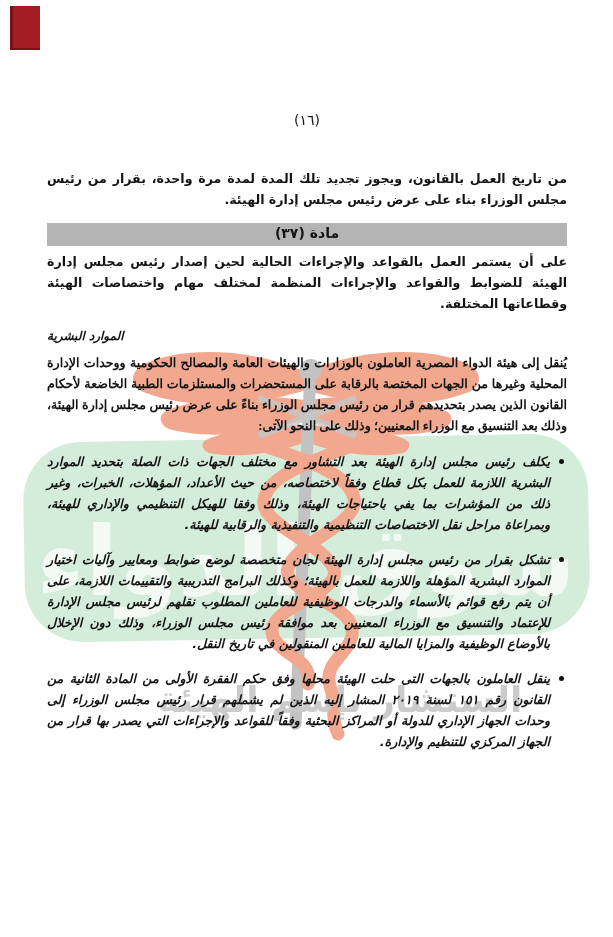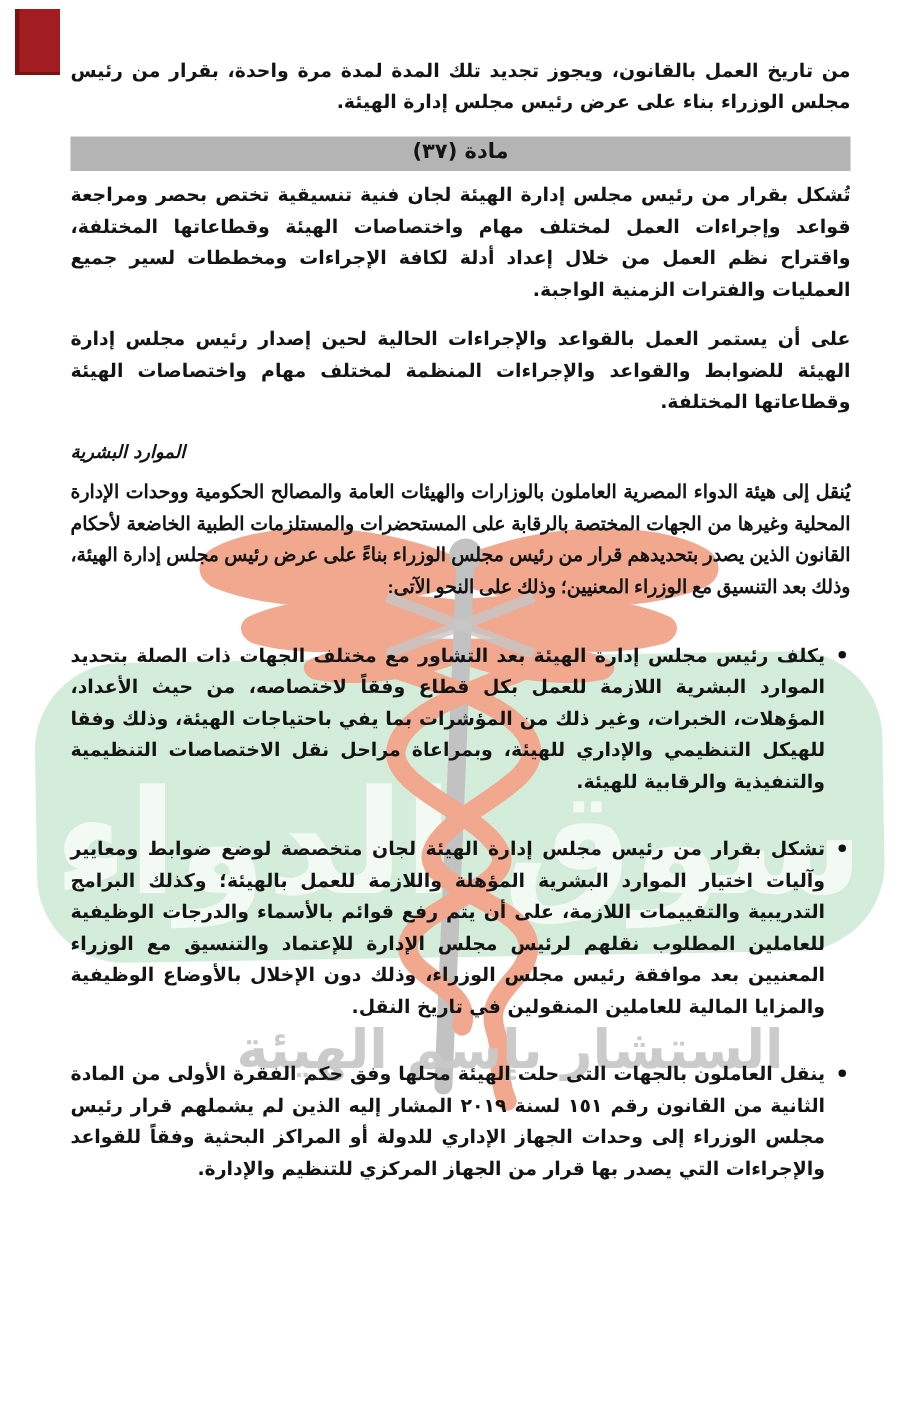--- a/index.html
+++ b/index.html
@@ -43,23 +43,24 @@
   .bar.second{ margin-top:3px; background:rgba(180,180,180,.92); }
   .p-a37-1{ margin-top:5px; }
   .p-a37-2{ margin-top:5px; }
   .section-title{
     margin-top:4px;height:22px;
     text-align:left;font-size:12px;font-weight:700;font-style:italic;
   }
   .p-a38-intro{ margin-top:5px;font-family:Liberation Serif, serif; }
   .bullet{
     position:relative;
-    margin-top:24px;
+    margin-top:14px;
     padding-right:17px;
     text-align:justify;
+    font-style:italic;
   }
   .bullet::before{
     content:"";position:absolute;right:3px;top:8px;
     width:5px;height:5px;border-radius:50%;background:#111;
   }
 </style>
 </head>
 <body>
 
 <div class="page">
@@ -91,28 +92,28 @@
       <path d="M362,442 C316,460 268,474 264,500 C260,526 326,544 334,570 C341,592 274,606 272,630 C270,652 316,658 308,684" stroke="#f2a88f" stroke-width="13" fill="none" stroke-linecap="round"></path>
     </g>
 
     <text x="340" y="712" text-anchor="middle" font-family="DejaVu Sans, sans-serif" font-weight="bold" font-size="36" fill="#c9c9c9" opacity="0.95">الستشار بإسم الهيئة</text>
   </svg>
 
   <div class="corner-stamp"></div>
 
   <div class="content">
 
+    <div class="page-number">(١٦)</div>
 
     <p class="para p-intro">من تاريخ العمل بالقانون، ويجوز تجديد تلك المدة لمدة مرة واحدة، بقرار من رئيس مجلس الوزراء بناء على عرض رئيس مجلس إدارة الهيئة.</p>
 
     <div class="bar">
       <span>مادة (٣٧)</span>
     </div>
 
-    <p class="para p-a37-1">تُشكل بقرار من رئيس مجلس إدارة الهيئة لجان فنية تنسيقية تختص بحصر ومراجعة قواعد وإجراءات العمل لمختلف مهام واختصاصات الهيئة وقطاعاتها المختلفة، واقتراح نظم العمل من خلال إعداد أدلة لكافة الإجراءات ومخططات لسير جميع العمليات والفترات الزمنية الواجبة.</p>
 
     <p class="para p-a37-2">على أن يستمر العمل بالقواعد والإجراءات الحالية لحين إصدار رئيس مجلس إدارة الهيئة للضوابط والقواعد والإجراءات المنظمة لمختلف مهام واختصاصات الهيئة وقطاعاتها المختلفة.</p>
 
     <div class="section-title">الموارد البشرية</div>
 
 
     <p class="para p-a38-intro">يُنقل إلى هيئة الدواء المصرية العاملون بالوزارات والهيئات العامة والمصالح الحكومية ووحدات الإدارة المحلية وغيرها من الجهات المختصة بالرقابة على المستحضرات والمستلزمات الطبية الخاضعة لأحكام القانون الذين يصدر بتحديدهم قرار من رئيس مجلس الوزراء بناءً على عرض رئيس مجلس إدارة الهيئة، وذلك بعد التنسيق مع الوزراء المعنيين؛ وذلك على النحو الآتى:</p>
 
     <div class="bullet">يكلف رئيس مجلس إدارة الهيئة بعد التشاور مع مختلف الجهات ذات الصلة بتحديد الموارد البشرية اللازمة للعمل بكل قطاع وفقاً لاختصاصه، من حيث الأعداد، المؤهلات، الخبرات، وغير ذلك من المؤشرات بما يفي باحتياجات الهيئة، وذلك وفقا للهيكل التنظيمي والإداري للهيئة، وبمراعاة مراحل نقل الاختصاصات التنظيمية والتنفيذية والرقابية للهيئة.</div>
 

